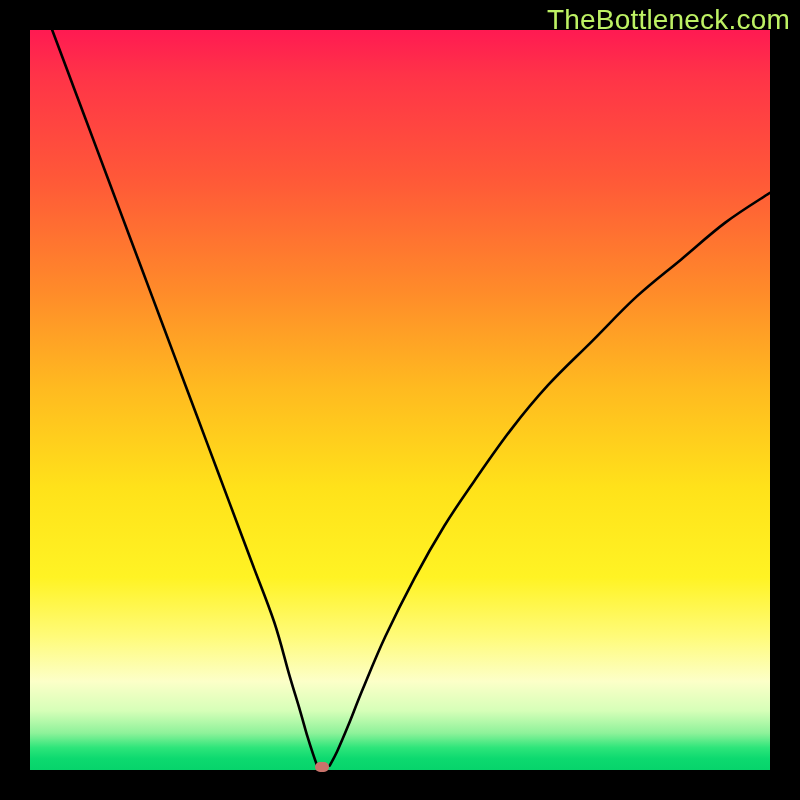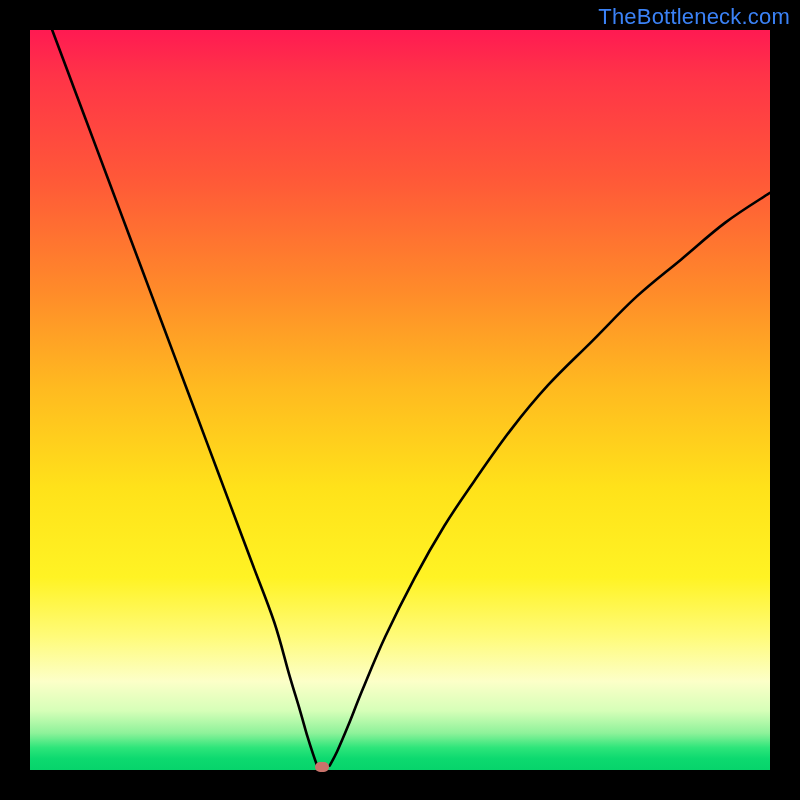--- a/index.html
+++ b/index.html
@@ -53,22 +53,22 @@
     width: 14px;
     height: 10px;
     border-radius: 5px;
     background: #c9736b;
     transform: translate(-50%, -50%);
   }
   .watermark {
     position: absolute;
     top: 4px;
     right: 10px;
-    color: #3b82f6;
-    font-size: 22px;
+    color: #bef264;
+    font-size: 28px;
     letter-spacing: 0.2px;
     user-select: none;
   }
 </style>
 </head>
 <body>
 
 <div class="frame">
 
   <div class="plot">

